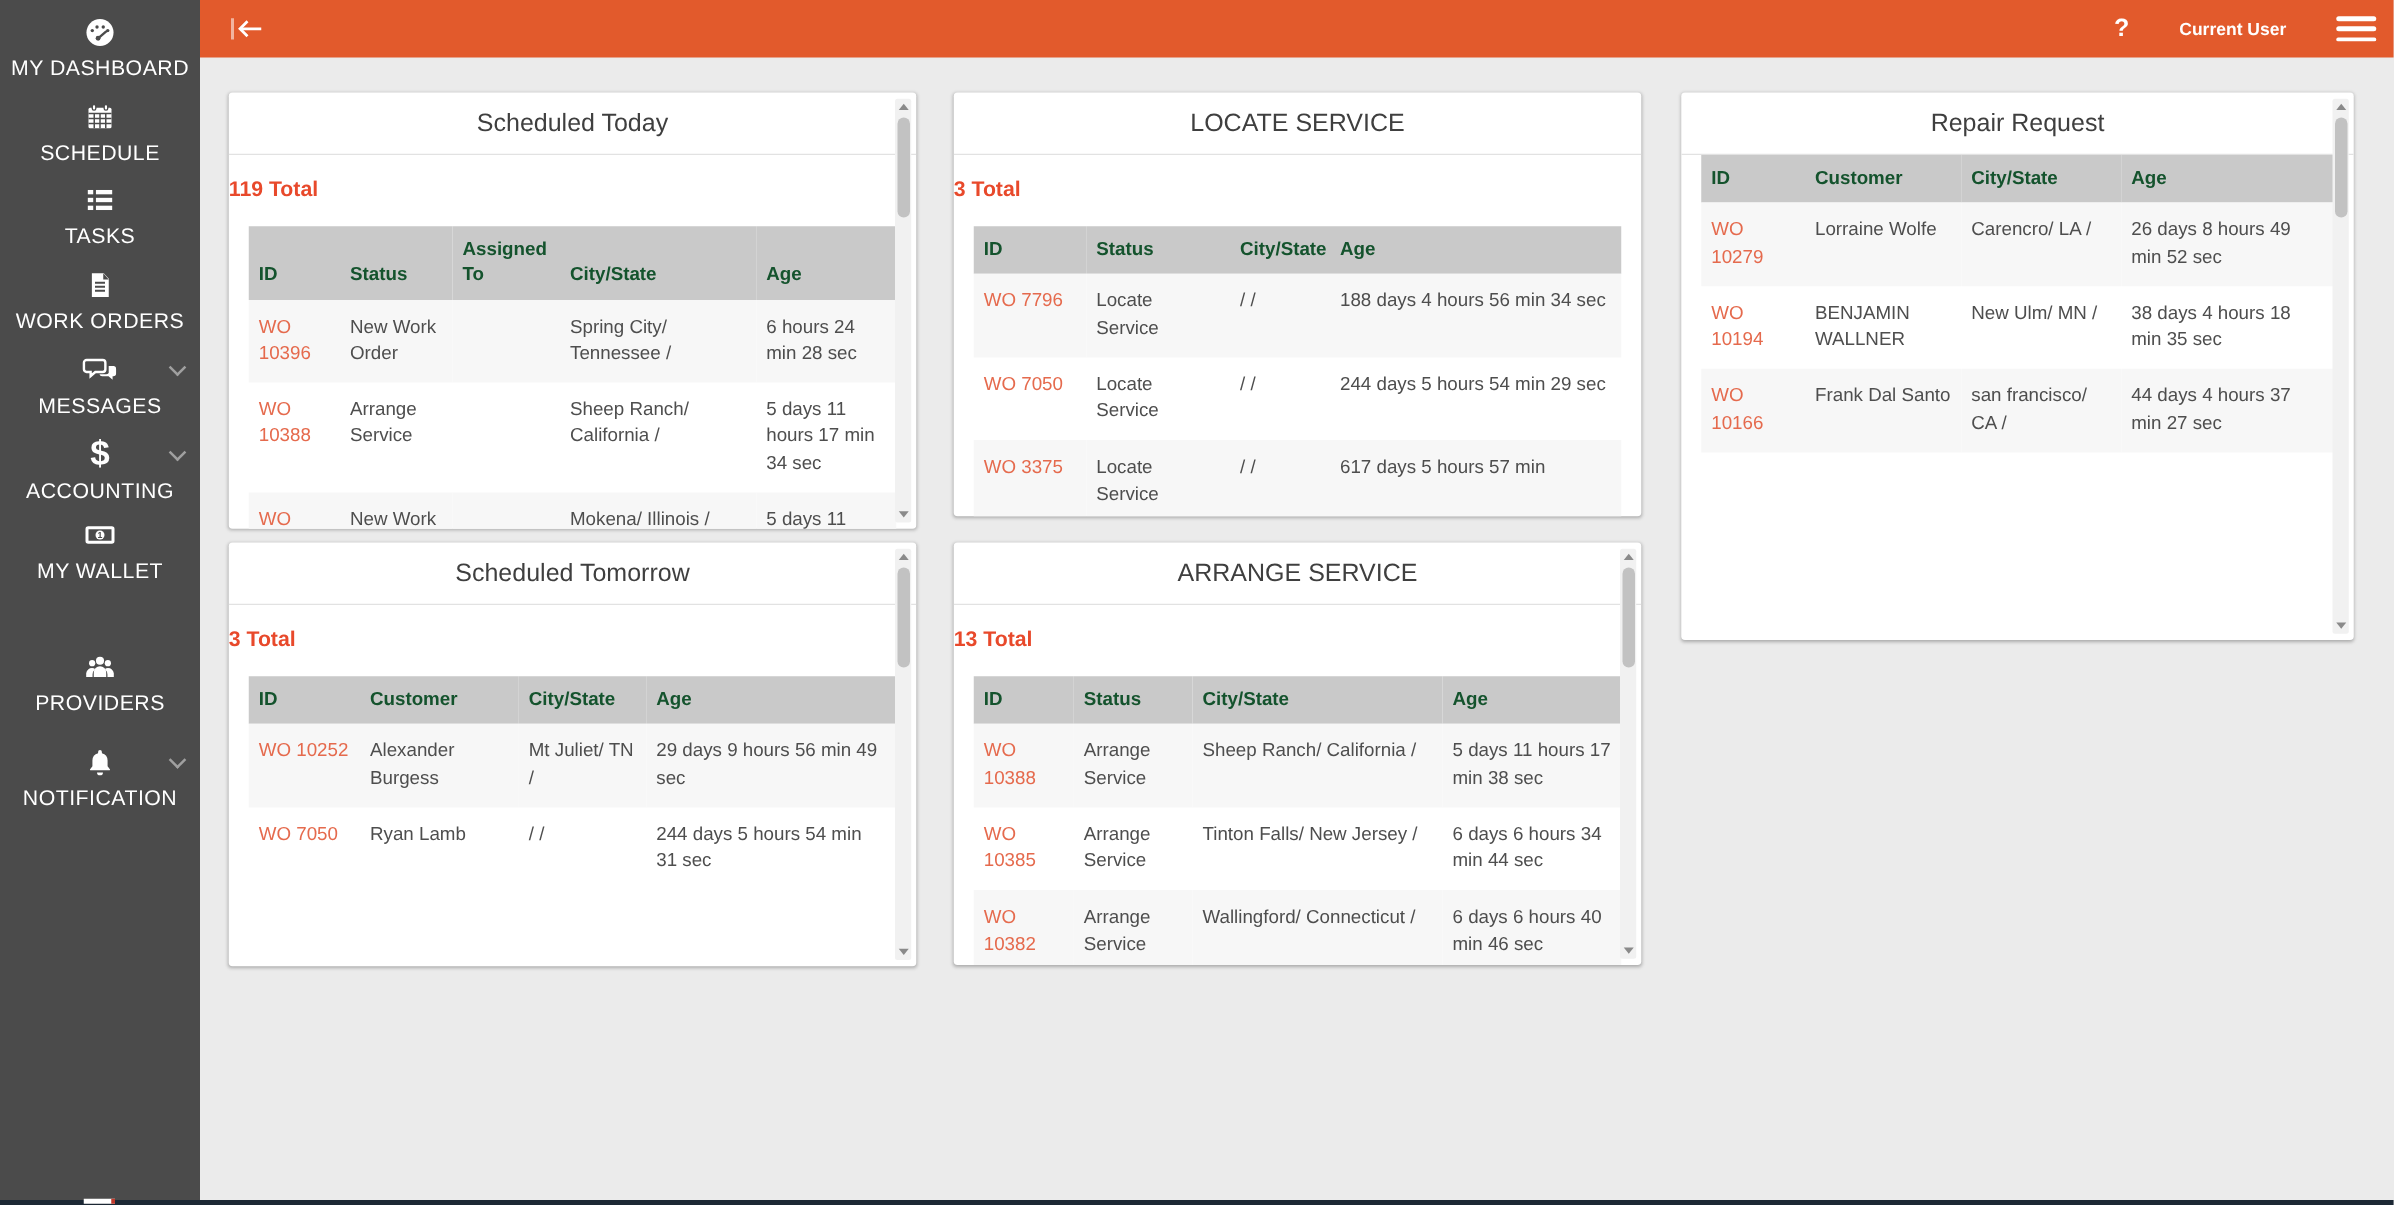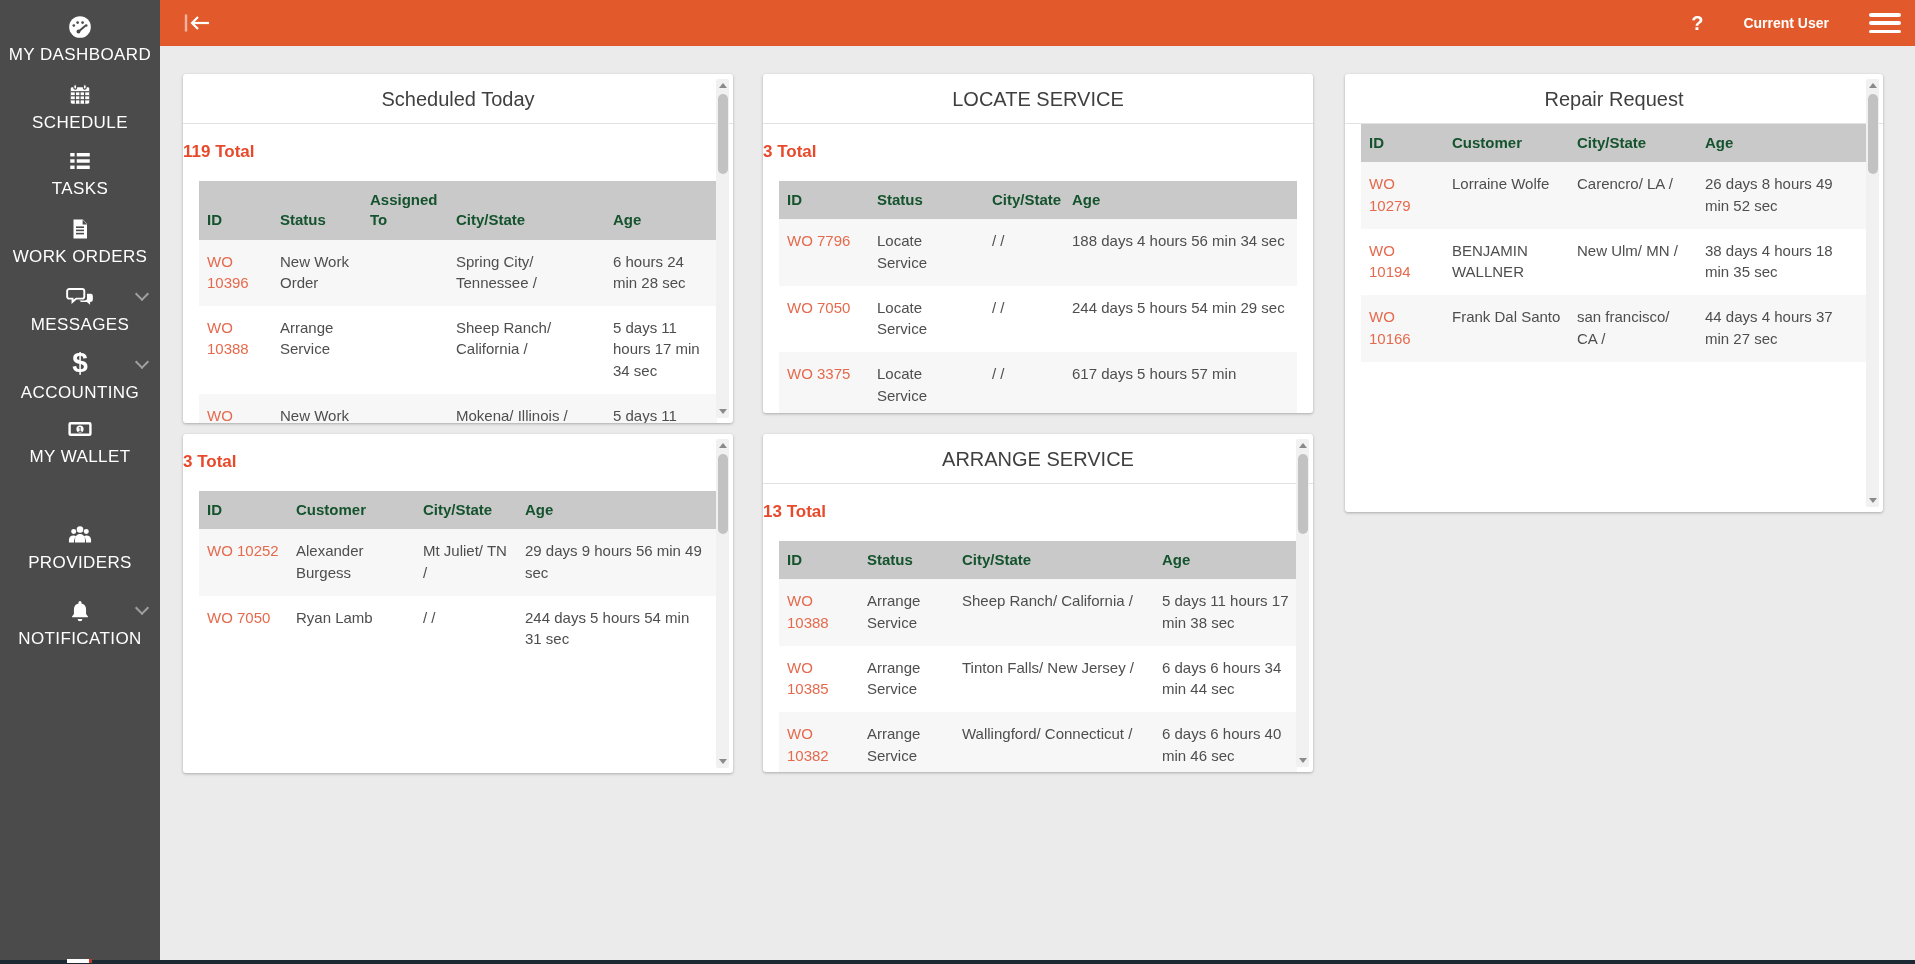--- a/index.html
+++ b/index.html
@@ -317,20 +317,21 @@
         </tbody>
     </table>
     <div class="fake-scrollbar">
       <div class="sb-up"></div>
       <div class="sb-thumb"></div>
       <div class="sb-down"></div>
     </div>
   </section>
 
   <section class="card card-3">
+    <h2 class="card-title">Scheduled Tomorrow</h2>
     <div class="card-total">3 Total</div>
     <table class="wo-table">
       <colgroup>
           <col class="c1">
           <col class="c2">
           <col class="c3">
           <col>
         </colgroup>
       <thead>
           <tr>

